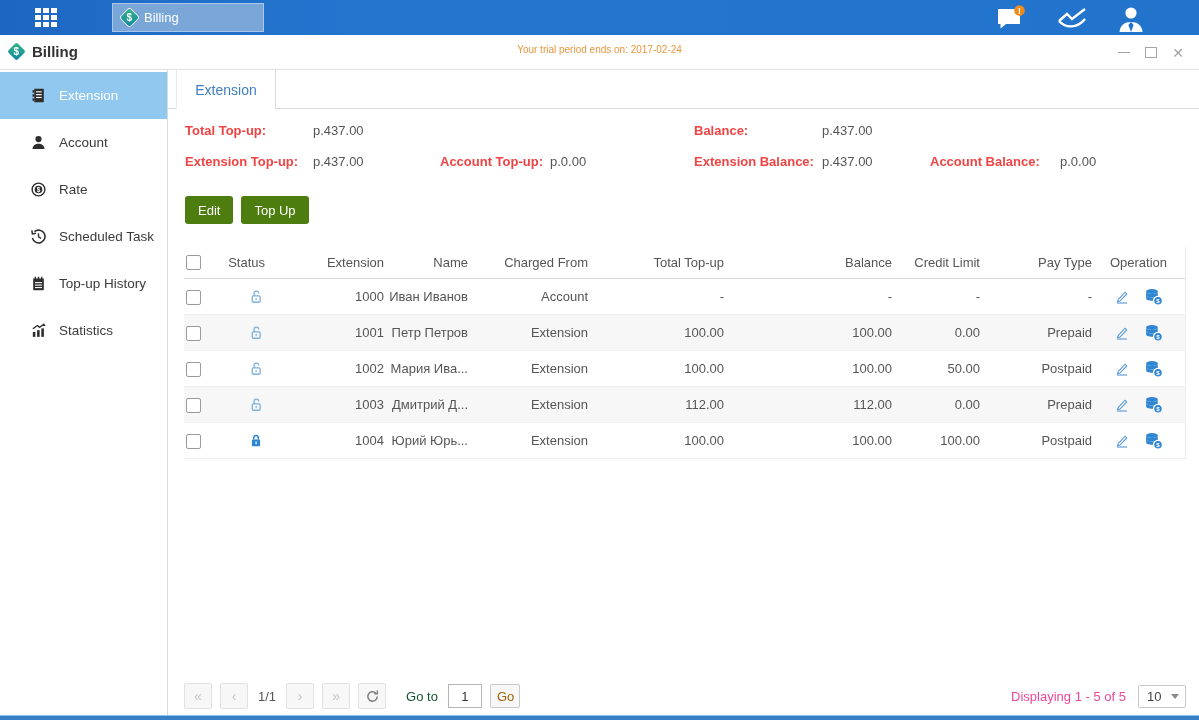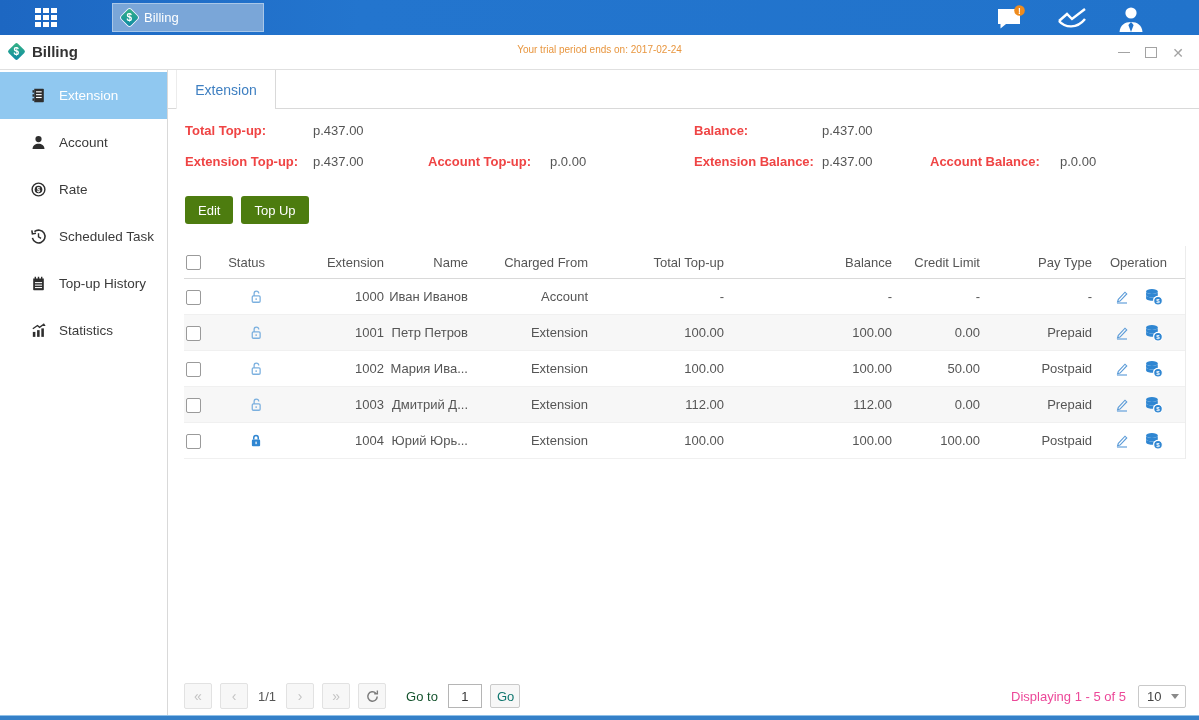--- a/index.html
+++ b/index.html
@@ -43,21 +43,21 @@
   
   .tabstrip{height:38px;border-bottom:1px solid #d9d9d9;display:flex;position:relative;}
   .tab{height:39px;margin-bottom:-1px;margin-left:8px;width:100px;background:#fff;z-index:1;
        border-left:1px solid #ececec;border-right:1px solid #d9d9d9;display:flex;align-items:center;
        justify-content:center;font-size:14px;color:#3e7fc1;box-sizing:border-box;cursor:pointer;}
   
   .summary{padding-top:12px;}
   .srow{position:relative;height:20px;margin-bottom:11px;font-size:13px;}
   .srow b{color:#ef4444;}
   .srow span,.srow b{position:absolute;top:2px;white-space:nowrap;}
-  .p-l1{left:17px;} .p-v1{left:145px;} .p-l2{left:260px;} .p-v2{left:382px;}
+  .p-l1{left:17px;} .p-v1{left:145px;} .p-l2{left:272px;} .p-v2{left:382px;}
   .p-l3{left:526px;} .p-v3{left:654px;} .p-l4{left:762px;} .p-v4{left:892px;}
   
   .btnrow{margin:24px 0 0 17px;display:flex;gap:8px;}
   .btn{background:#4d7c0f;color:#fff;font-size:13px;border:none;border-radius:3px;height:28px;
        padding:0 13px;cursor:pointer;font-family:inherit;}
   
   .table{margin:22px 14px 0 16px;border-right:1px solid #ececec;font-size:13px;}
   .thead{display:flex;height:32px;align-items:center;border-bottom:1px solid #d9d9d9;color:#555;}
   .trow{display:flex;height:35px;align-items:center;border-bottom:1px solid #f0f0f0;}
   .trow:nth-child(even){background:#f7f7f7;}
@@ -73,21 +73,21 @@
   
   .pager{position:absolute;left:16px;right:14px;bottom:6px;height:28px;display:flex;align-items:center;}
   .pgbtn{width:26px;height:24px;background:#f7f7f7;border:1px solid #e2e2e2;border-radius:2px;
          display:flex;align-items:center;justify-content:center;font-size:14px;color:#c3c3c3;
          cursor:pointer;margin-right:8px;flex:none;}
   .pgnum{margin:0 10px 0 2px;color:#555;font-size:13px;}
   .goto-label{margin:0 10px 0 12px;color:#14532d;font-size:13px;}
   .goto-input{width:28px;height:20px;border:1px solid #b5b5b5;font-size:13px;text-align:center;
               color:#333;font-family:inherit;}
   .gobtn{margin-left:8px;width:30px;height:24px;background:#f7f7f7;border:1px solid #c9c9c9;
-         border-radius:2px;font-size:13px;color:#0f766e;cursor:pointer;font-family:inherit;}
+         border-radius:2px;font-size:13px;color:#a16207;cursor:pointer;font-family:inherit;}
   .pager-right{margin-left:auto;display:flex;align-items:center;gap:12px;}
   .displaying{font-size:13px;color:#ec4899;}
   .pagesize{width:48px;height:23px;border:1px solid #c9c9c9;border-radius:2px;display:flex;
             align-items:center;box-sizing:border-box;padding:0 6px 0 8px;cursor:pointer;background:#fff;}
   .pagesize .val{font-size:13px;color:#444;flex:1;}
   .tri{width:0;height:0;border-left:4px solid transparent;border-right:4px solid transparent;
        border-top:5px solid #8a8a8a;}
   
   .bottom-strip{position:absolute;left:0;right:0;bottom:0;height:4px;background:#3580c8;
                 border-top:1px solid #8fc0e8;box-sizing:content-box;}

